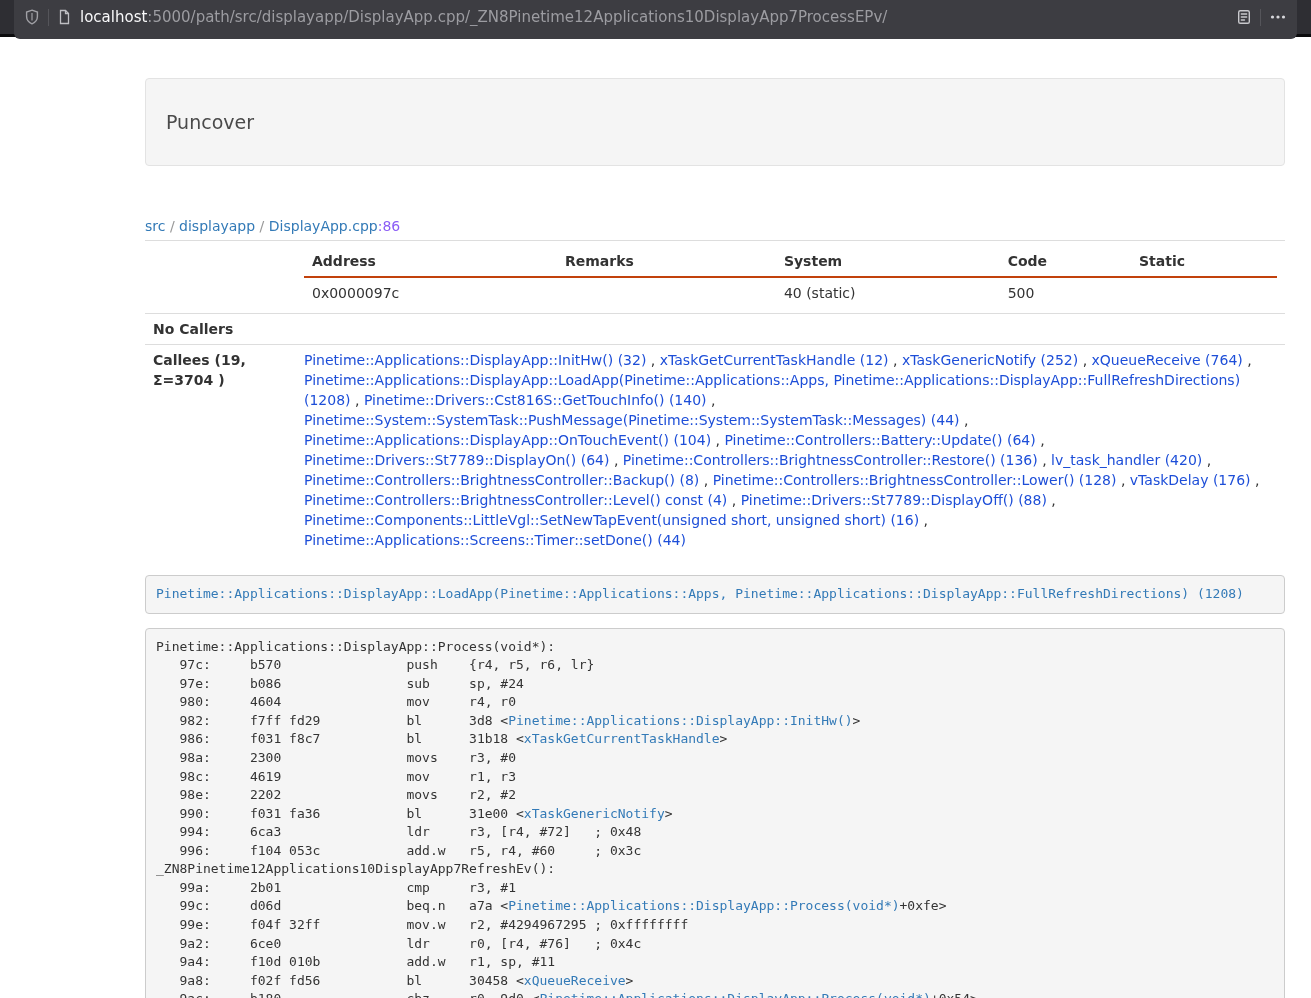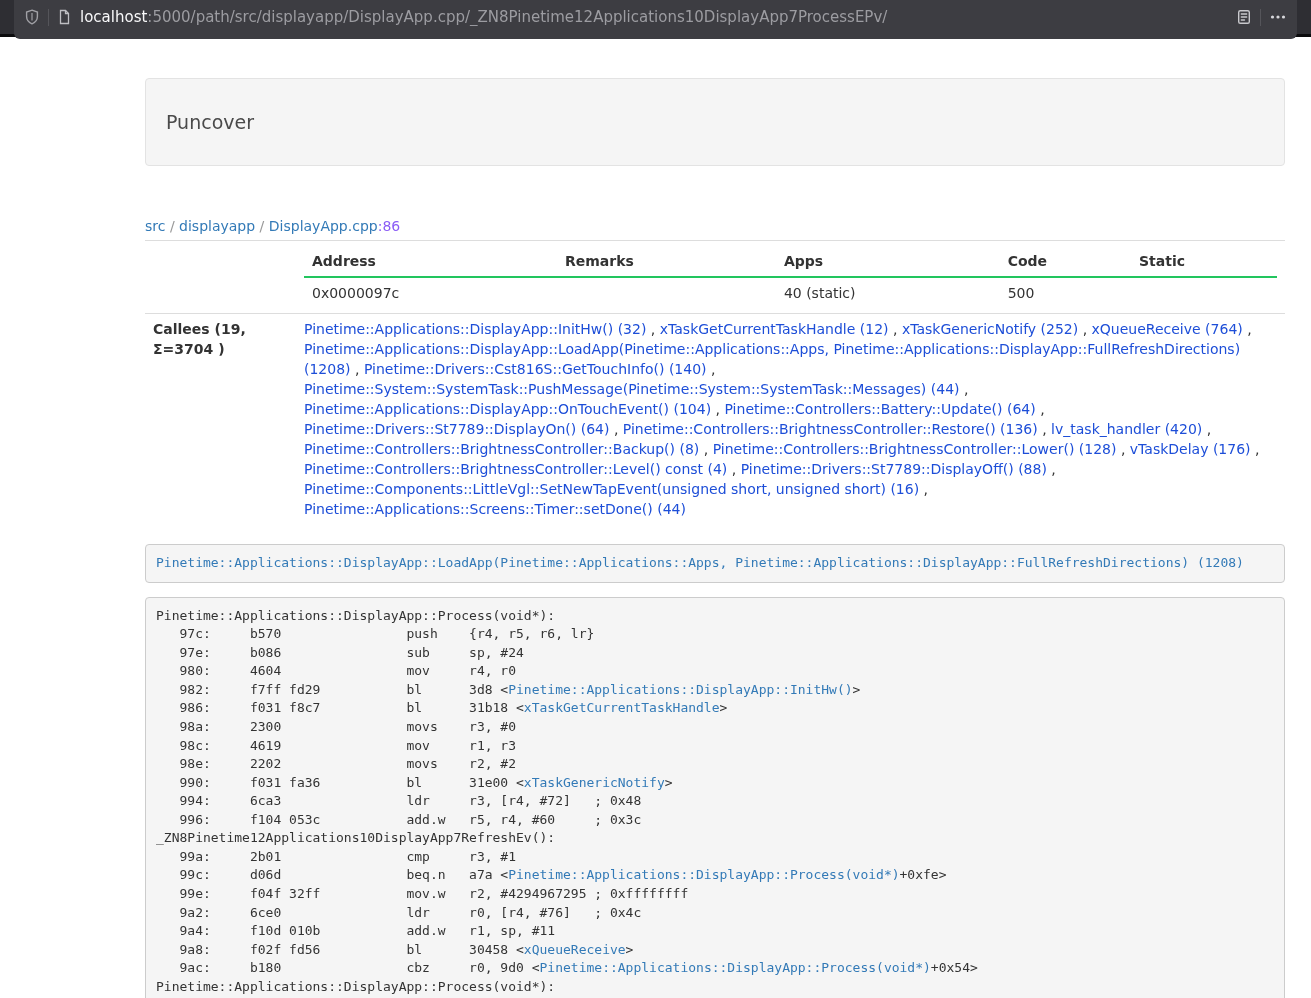--- a/index.html
+++ b/index.html
@@ -42,21 +42,21 @@
   table.outer > tbody > tr > th,
   table.outer > tbody > tr > td {
     border-top: 1px solid #ddd; padding: 5px 8px;
     vertical-align: top; text-align: left; font-size: 14px; line-height: 20px;
   }
   table.outer > tbody > tr > th { width: 151px; font-weight: bold; color: #333; }
   table.inner { width: 100%; border-collapse: collapse; }
   table.inner th, table.inner td {
     padding: 5px 8px; text-align: left; font-size: 14px; line-height: 20px; vertical-align: top;
   }
-  table.inner thead th { border-bottom: 2px solid #22c55e; font-weight: bold; }
+  table.inner thead th { border-bottom: 2px solid #c2410c; font-weight: bold; }
   table.inner tbody td { border-top: 1px solid #4c1d95; }
   .func-name { color: #333; }
   .cube { vertical-align: -3px; margin-right: 6px; }
   a { color: #337ab7; text-decoration: none; }
   .callees-cell a { color: #1d4ed8; }
   .callee-sep { color: #333; }
   
   pre.codebox {
     background: #f5f5f5; border: 1px solid #ccc; border-radius: 4px;
     padding: 9px 10px;
@@ -126,36 +126,40 @@
                 <col style="width:26%">
                   <col style="width:22.5%">
                   <col style="width:23%">
                   <col style="width:13.5%">
                   <col style="width:15%">
               </colgroup>
               <thead>
                 <tr>
                   <th>Address</th>
                   <th>Remarks</th>
-                  <th>Apps</th>
+                  <th>System</th>
                   <th>Code</th>
                   <th>Static</th>
                 </tr>
               </thead>
               <tbody>
                 <tr>
                   <td>0x0000097c</td>
                   <td></td>
                   <td>40 (static)</td>
                   <td>500</td>
                   <td></td>
                 </tr>
               </tbody>
             </table>
           </td>
+        </tr>
+        <tr>
+          <th>No Callers</th>
+          <td></td>
         </tr>
         <tr>
           <th>Callees (19, Σ=3704 )</th>
           <td class="callees-cell"><a href="#">Pinetime::Applications::DisplayApp::InitHw() (32)</a><span class="callee-sep"> , </span><a href="#">xTaskGetCurrentTaskHandle (12)</a><span class="callee-sep"> , </span><a href="#">xTaskGenericNotify (252)</a><span class="callee-sep"> , </span><a href="#">xQueueReceive (764)</a><span class="callee-sep"> , </span><a href="#">Pinetime::Applications::DisplayApp::LoadApp(Pinetime::Applications::Apps, Pinetime::Applications::DisplayApp::FullRefreshDirections) (1208)</a><span class="callee-sep"> , </span><a href="#">Pinetime::Drivers::Cst816S::GetTouchInfo() (140)</a><span class="callee-sep"> , </span><a href="#">Pinetime::System::SystemTask::PushMessage(Pinetime::System::SystemTask::Messages) (44)</a><span class="callee-sep"> , </span><a href="#">Pinetime::Applications::DisplayApp::OnTouchEvent() (104)</a><span class="callee-sep"> , </span><a href="#">Pinetime::Controllers::Battery::Update() (64)</a><span class="callee-sep"> , </span><a href="#">Pinetime::Drivers::St7789::DisplayOn() (64)</a><span class="callee-sep"> , </span><a href="#">Pinetime::Controllers::BrightnessController::Restore() (136)</a><span class="callee-sep"> , </span><a href="#">lv_task_handler (420)</a><span class="callee-sep"> , </span><a href="#">Pinetime::Controllers::BrightnessController::Backup() (8)</a><span class="callee-sep"> , </span><a href="#">Pinetime::Controllers::BrightnessController::Lower() (128)</a><span class="callee-sep"> , </span><a href="#">vTaskDelay (176)</a><span class="callee-sep"> , </span><a href="#">Pinetime::Controllers::BrightnessController::Level() const (4)</a><span class="callee-sep"> , </span><a href="#">Pinetime::Drivers::St7789::DisplayOff() (88)</a><span class="callee-sep"> , </span><a href="#">Pinetime::Components::LittleVgl::SetNewTapEvent(unsigned short, unsigned short) (16)</a><span class="callee-sep"> , </span><a href="#">Pinetime::Applications::Screens::Timer::setDone() (44)</a></td>
         </tr>
       </tbody>
     </table>
 
     <pre class="codebox snippet"><a href="#">Pinetime::Applications::DisplayApp::LoadApp(Pinetime::Applications::Apps, Pinetime::Applications::DisplayApp::FullRefreshDirections) (1208)</a></pre>
 

